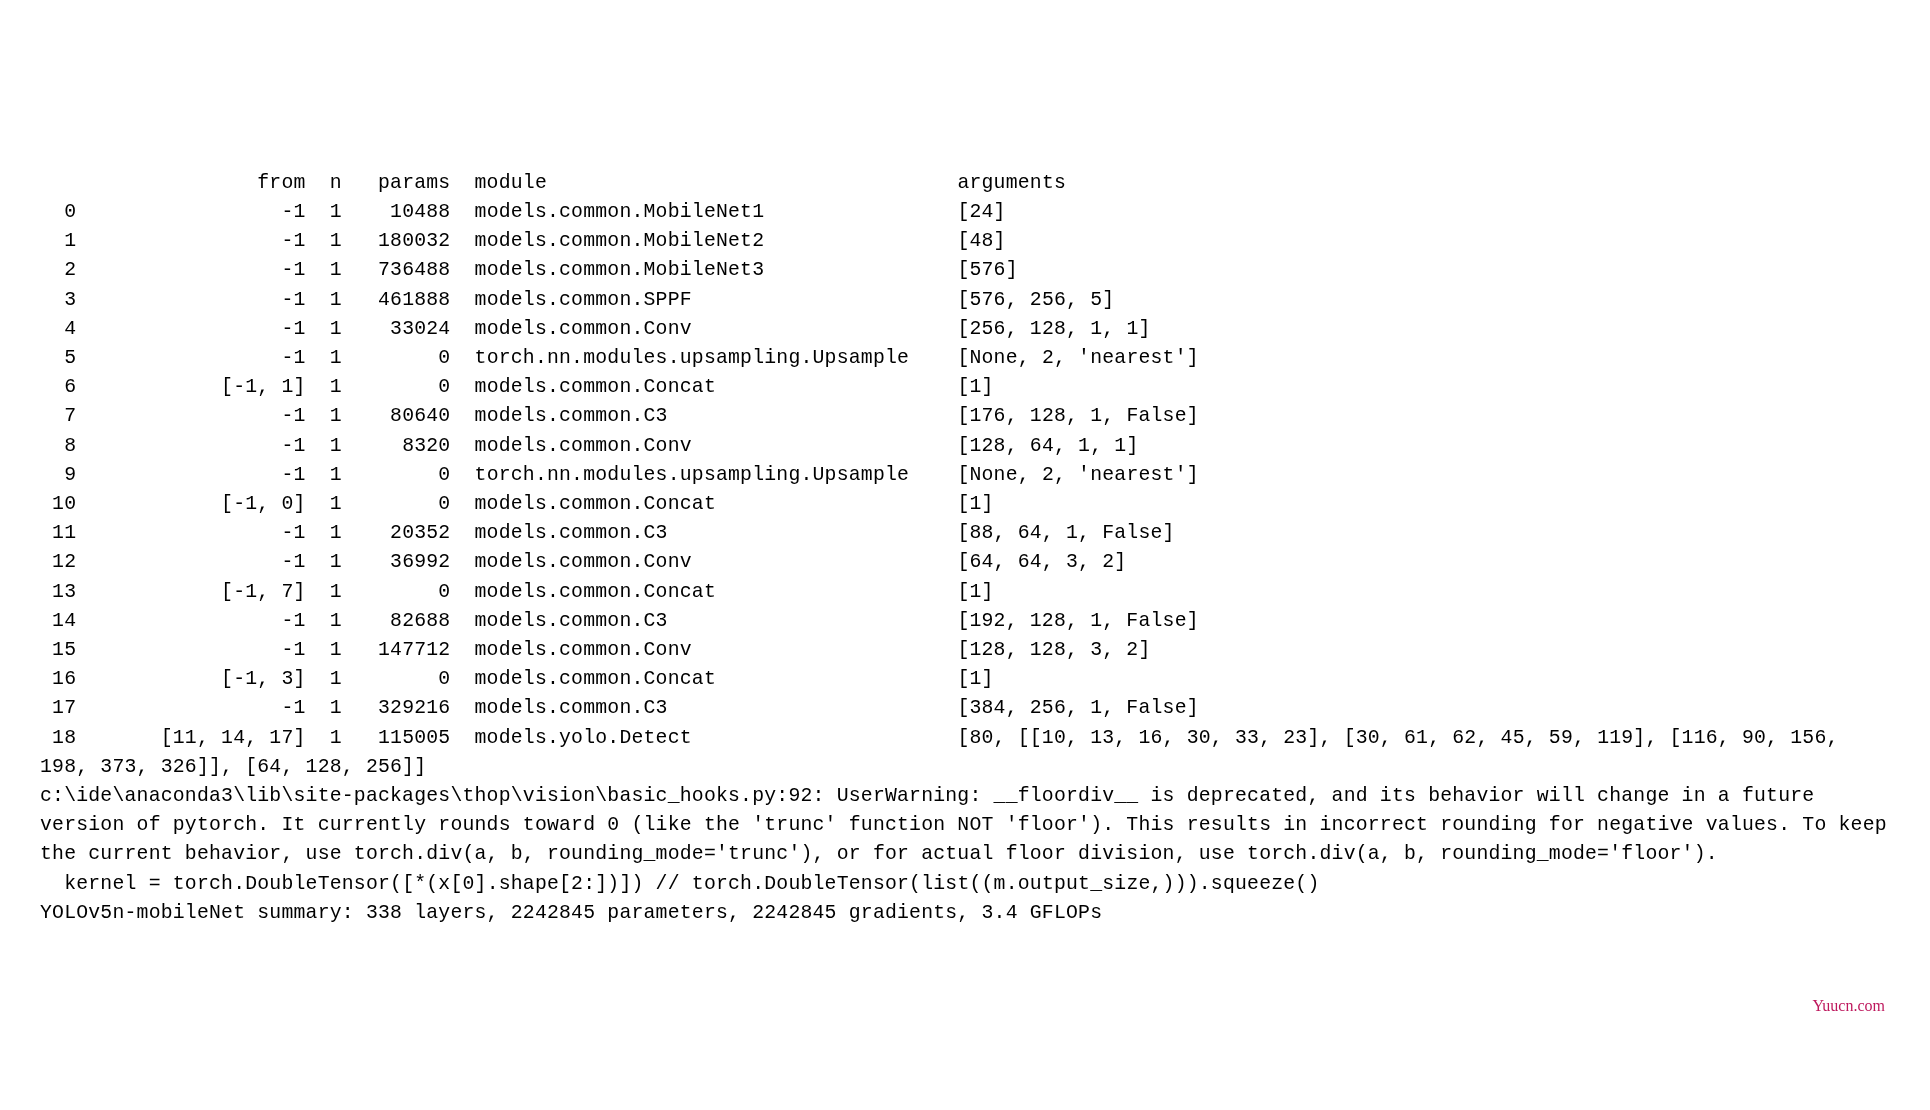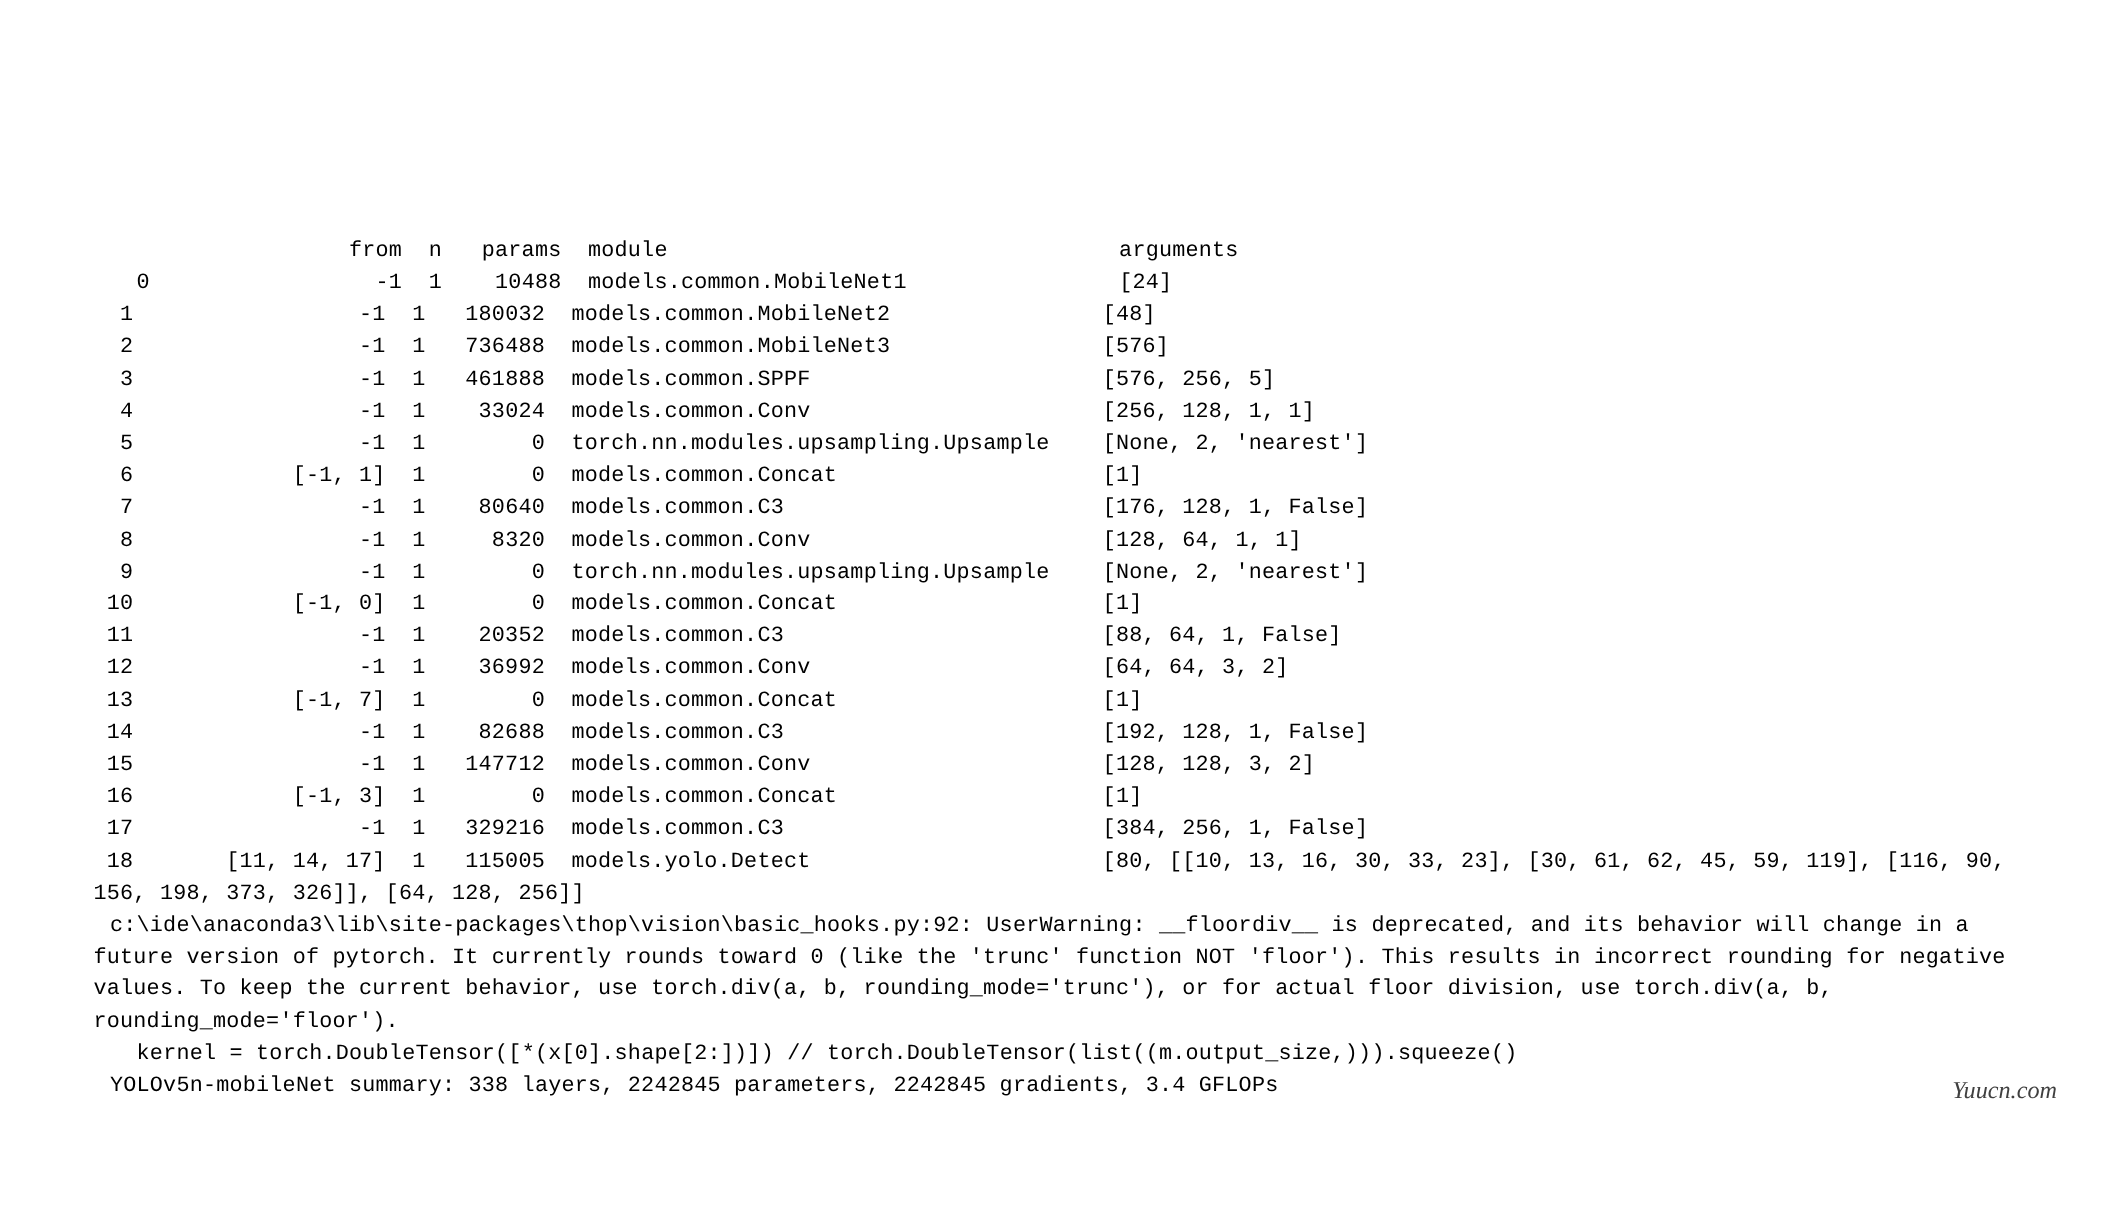--- a/index.html
+++ b/index.html
@@ -1,16 +1,16 @@
 <!DOCTYPE html>
 <html><head>
   <meta charset="utf-8">
   <style>
     * {
-      margin: 15px;
+      margin: 0;
       padding: 0;
       box-sizing: border-box;
     }
     body {
       background: #ffffff;
       font-family: 'Consolas', 'Courier New', monospace;
       font-size: 19.8px;
       color: #000000;
       padding: 52px 40px 30px 40px;
       white-space: pre;
@@ -18,25 +18,24 @@
       letter-spacing: 0.2px;
     }
     .output {
       white-space: pre-wrap;
       word-break: break-word;
     }
     .watermark {
       position: fixed;
       bottom: 90px;
       right: 45px;
-      color: #404040;
+      color: #be185d;
       font-family: 'Times New Roman', serif;
-      font-size: 22px;
+      font-size: 16px;
       font-weight: normal;
-      font-style: italic;
       letter-spacing: 0px;
     }
   </style>
 </head>
 <body>
 
 
 
 <div class="output"><span id="header-line">                  from  n   params  module                                  arguments</span>
 <span id="table-body">  0                 -1  1    10488  models.common.MobileNet1                [24]

